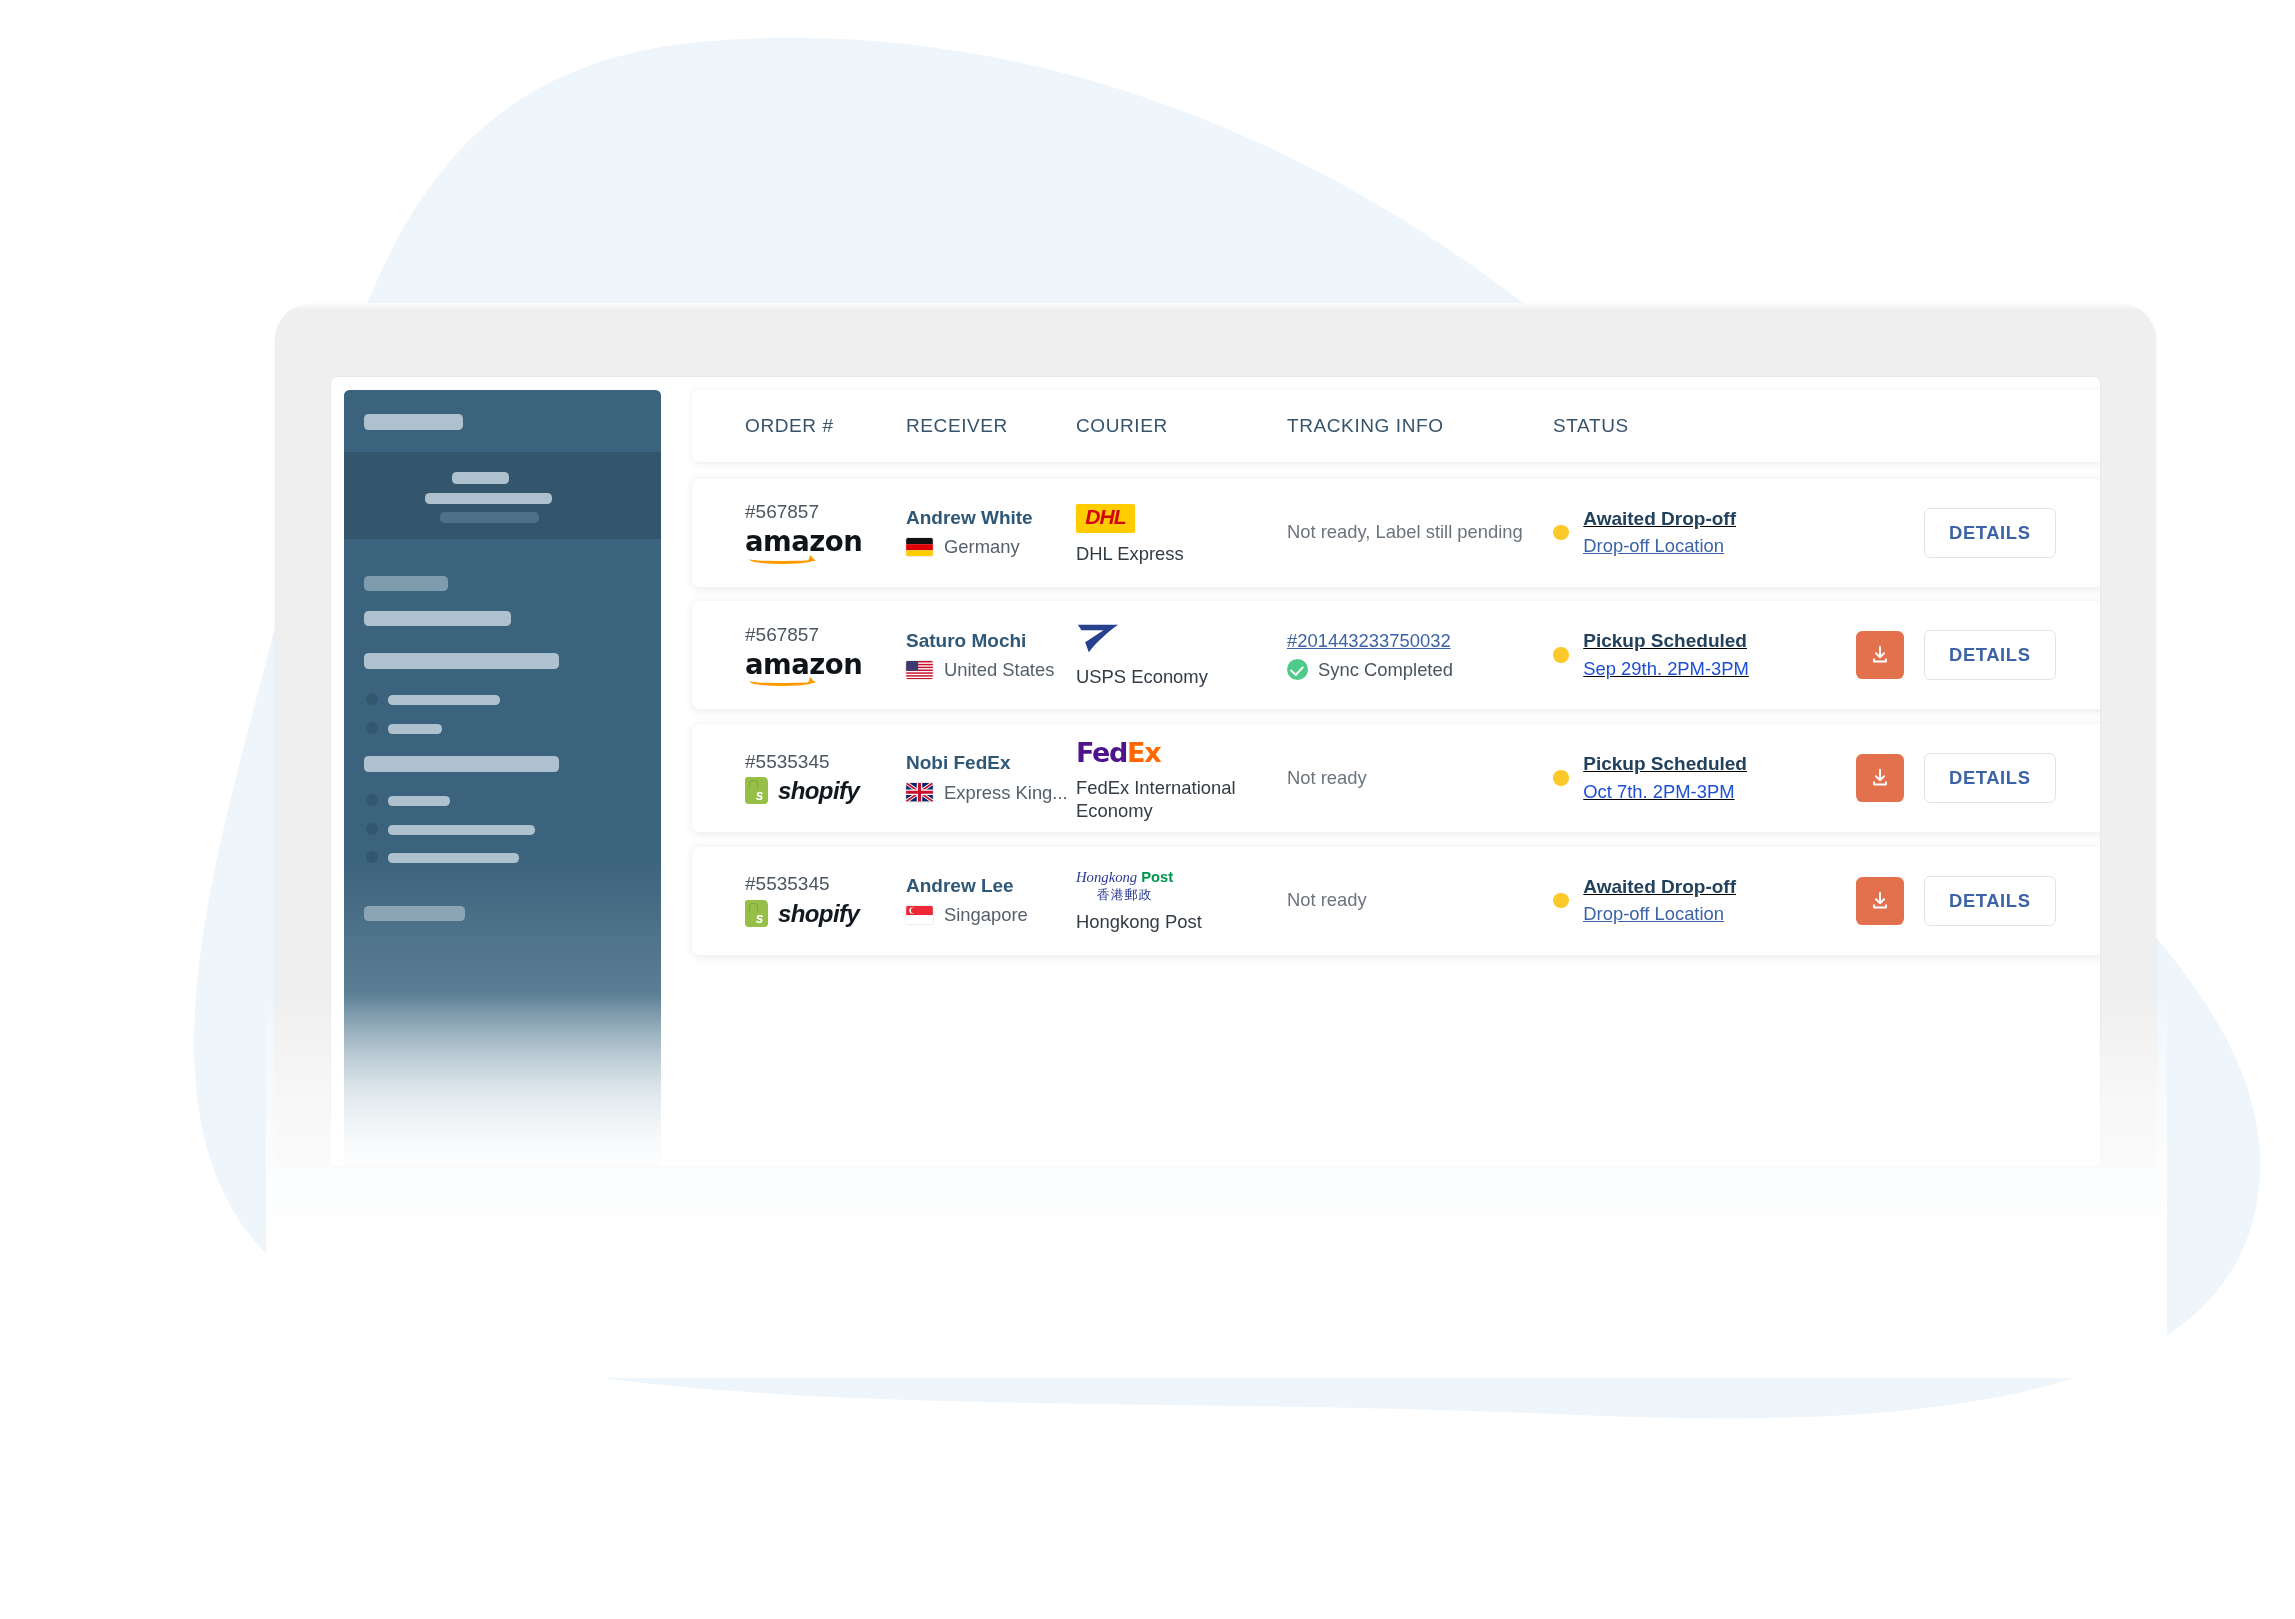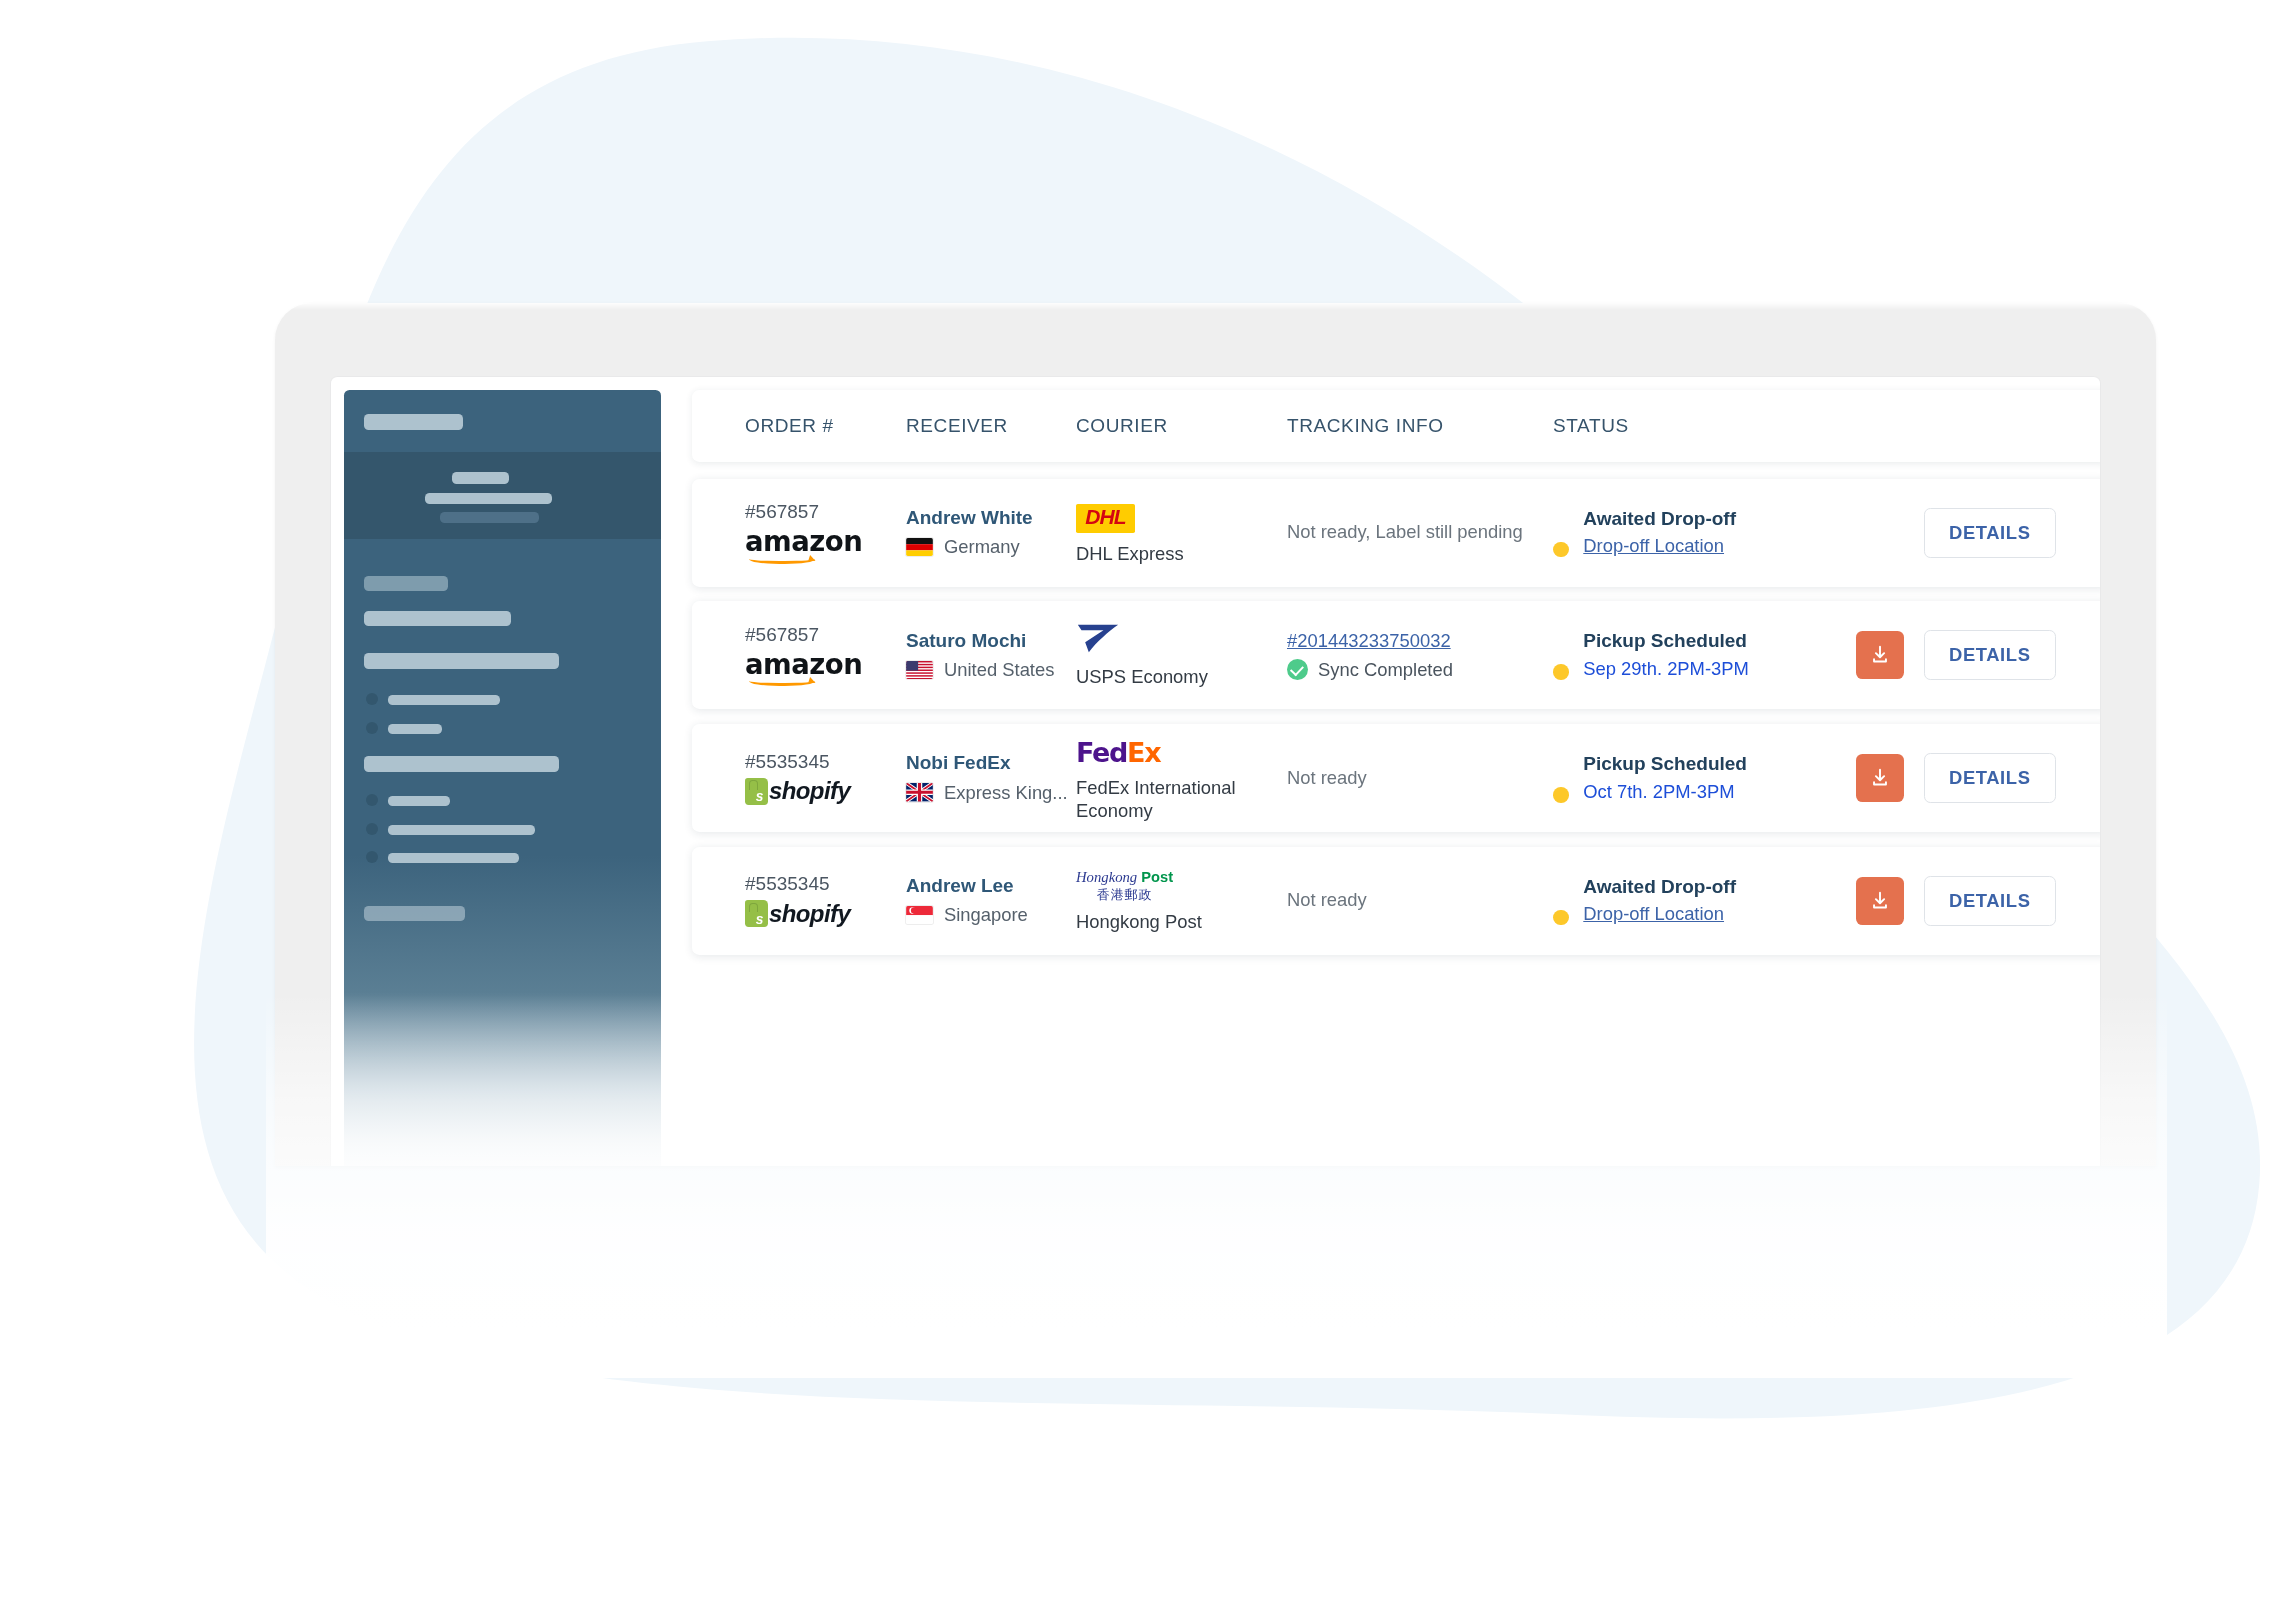--- a/index.html
+++ b/index.html
@@ -118,21 +118,21 @@
   .amazon-smile {
     position: absolute; left: 3.7px; bottom: 0px; width: 66px; height: 11px;
     border-bottom: 3.7px solid #ff9900;
     border-radius: 0 0 46% 46%;
   }
   .amazon-smile::after{
     content:""; position:absolute; right:-1.8px; bottom:-0.9px;
     border-left: 7.3px solid #ff9900; border-top: 4.6px solid transparent; border-bottom: 2.8px solid transparent;
     transform: rotate(18deg);
   }
-  .shopify-logo { display: flex; align-items: center; gap: 1px; }
+  .shopify-logo { display: flex; align-items: flex-start; gap: 10px; }
   .shopify-bag {
     width: 23px; height: 27px; background: #95bf47; border-radius: 2.8px 4.6px 3.7px 3.7px;
     position: relative; display:inline-block;
   }
   .shopify-bag::before{
     content:""; position:absolute; left:3.7px; top:2.8px; width:7.3px; height:8.3px;
     border:1.8px solid #7fa73d; border-bottom:none; border-radius:3.7px 3.7px 0 0;
   }
   .shopify-bag::after{ content:"s"; position:absolute; right:4.6px; bottom:0.9px; color:#fff; font-size:13.8px; font-style:italic; font-weight:bold; line-height:1;}
   .shopify-word { font-size: 24px; font-weight: bold; font-style: italic; color: #111820; letter-spacing: -0.6px; }
@@ -161,21 +161,21 @@
   .track-note { font-size: 18.4px; color: #6b747d; line-height: 1.32; }
   .sync-line { display: flex; align-items: center; gap: 10px; }
   .sync-check { width: 21px; height: 21px; border-radius: 50%; background: #4ecb8b; position: relative; flex:0 0 21px;}
   .sync-check::after {
     content: ""; position: absolute; left: 6.4px; top: 3.7px;
     width: 5.5px; height: 10px; border: solid #fff; border-width: 0 2.3px 2.3px 0; transform: rotate(43deg);
   }
   .sync-text { font-size: 18.4px; color: #4a545e; }
 
   
-  .status-wrap { display: flex; align-items: flex-end; gap: 14.7px; }
+  .status-wrap { display: flex; align-items: center; gap: 14.7px; text-decoration: underline; }
   .status-dot { width: 15.6px; height: 15.6px; border-radius: 50%; background: #fdc82a; flex: 0 0 15.6px; }
   .status-title { font-size: 19px; font-weight: bold; color: #22415c; margin-bottom: 5.5px; }
   .status-sub { font-size: 18.4px; color: #1d4ed8; }
   .status-sub.link { color: #3c63a8; text-decoration: underline; }
 
   
   .dl-btn {
     width: 48px; height: 48px; border-radius: 6.4px; background: #e4714e;
     border: none; display: flex; align-items: center; justify-content: center; cursor: pointer;
   }

